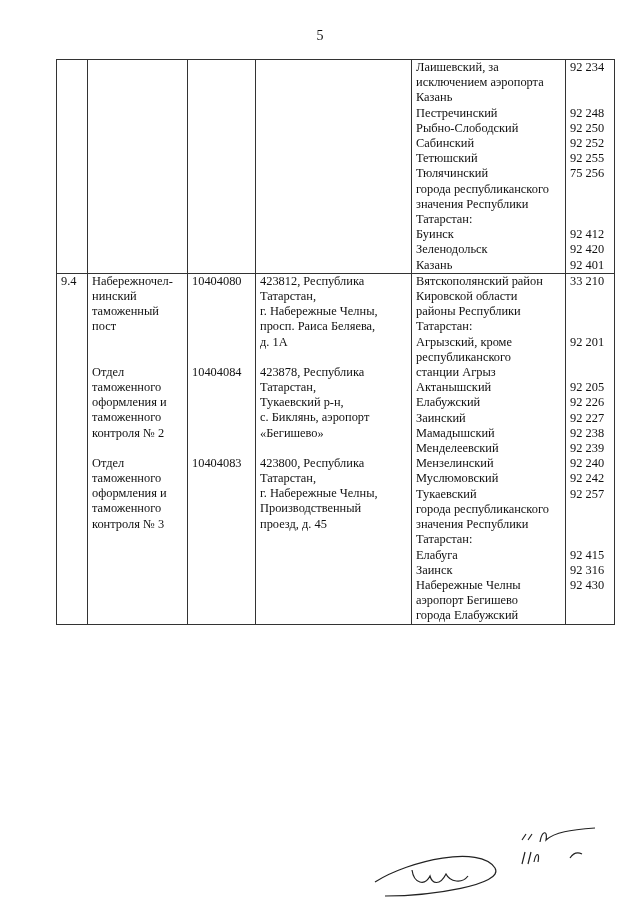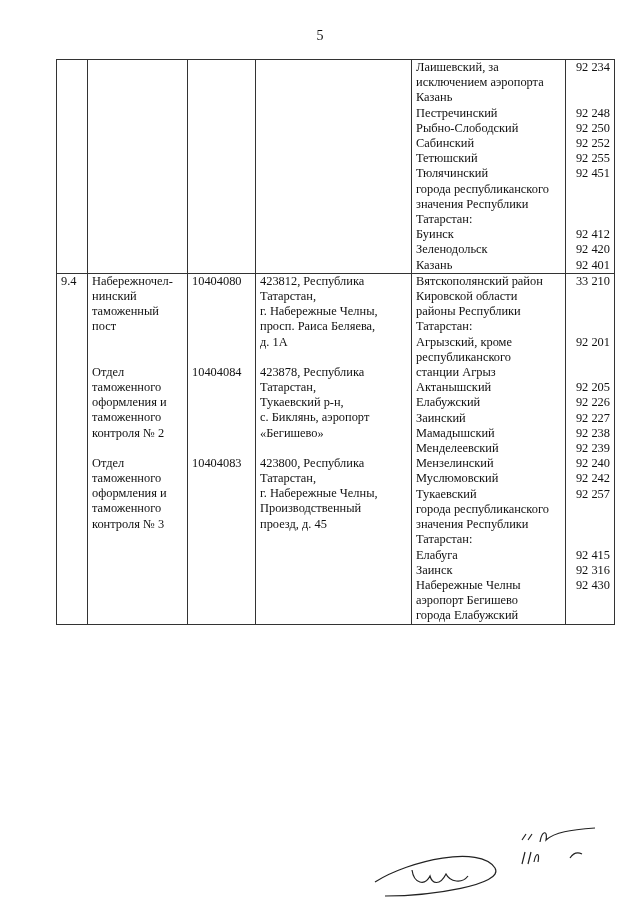--- a/index.html
+++ b/index.html
@@ -6,21 +6,21 @@
   body { width:640px; height:905px; position:relative; overflow:hidden;
          font-family:"Liberation Serif", "DejaVu Serif", serif; color:#111; }
   .page-number { position:absolute; top:28px; left:0; width:640px; text-align:center; font-size:14px; }
   table.doc { position:absolute; top:59px; left:56px; border-collapse:collapse; table-layout:fixed; width:552px; }
   table.doc td { border:1px solid #333; vertical-align:top; font-size:12.4px; line-height:15.2px; padding:0 4px; }
   td.c-num { width:22px;margin-top:35px; }
   td.c-name { width:91px; }
   td.c-code { width:59px; }
   td.c-addr { width:147px;font-family:Liberation Serif, serif; }
   td.c-terr { width:145px; padding:0 0 0 6px; }
-  td.c-okato { width:40px; text-align:right; padding:0 3px 0 2px; }
+  td.c-okato { width:40px; padding:0 3px 0 2px; }
   .r1 td { height:203px; }
   .r2 td { height:343px; }
   .line { display:block; white-space:nowrap; }
   .block { margin-bottom:15px; }
   .sig { position:absolute; left:370px; top:800px; width:260px; height:100px; }
 </style>
 </head>
 <body>
 
 <div class="page-number">5</div>
@@ -49,21 +49,21 @@
           <span class="line">Казань</span>
         </td>
     <td class="c-okato" id="okato-0">
           <span class="line">92 234</span>
           <span class="line">&nbsp;</span>
           <span class="line">&nbsp;</span>
           <span class="line">92 248</span>
           <span class="line">92 250</span>
           <span class="line">92 252</span>
           <span class="line">92 255</span>
-          <span class="line">92 451</span>
+          <span class="line">75 256</span>
           <span class="line">&nbsp;</span>
           <span class="line">&nbsp;</span>
           <span class="line">&nbsp;</span>
           <span class="line">92 412</span>
           <span class="line">92 420</span>
           <span class="line">92 401</span>
         </td>
   </tr>
   <tr class="r2">
     <td class="c-num">9.4</td>

